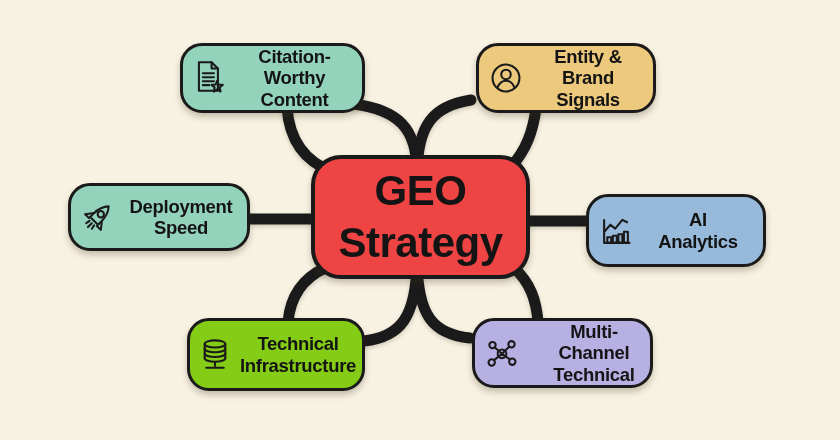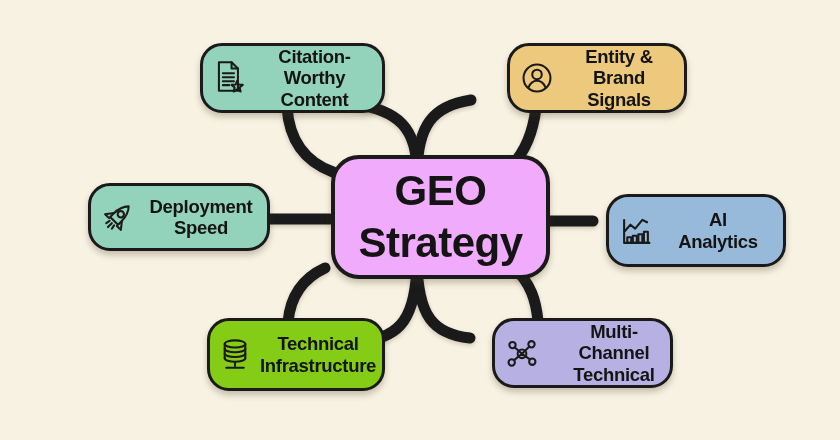--- a/index.html
+++ b/index.html
@@ -15,28 +15,27 @@
     position:absolute;left:0;top:0;width:840px;height:440px;
     filter:drop-shadow(0 2px 2px rgba(60,45,20,.22));
   }
   svg.links path{fill:none;stroke:#1a1a1a;stroke-width:11;stroke-linecap:round;}
   .node{
     position:absolute;display:flex;align-items:center;justify-content:center;
     gap:6px;padding:1px 8px;box-sizing:border-box;
     border:3px solid #1a1a1a;border-radius:22px;
     box-shadow:0 4px 6px rgba(70,55,25,.28);
     color:#141414;
-    margin-left:20px;
   }
   .node .icon{width:38px;height:38px;flex:none;}
   .node .icon *{fill:none;stroke:#1a1a1a;stroke-width:2.6;stroke-linecap:round;stroke-linejoin:round;}
   .txt{flex:1;text-align:center;font-weight:700;font-size:18.5px;line-height:1.16;letter-spacing:-.3px;}
   .txt.big{font-size:42px;line-height:1.25;letter-spacing:-.5px;}
   #node-citation  {left:180px;top:43px; width:185px;height:70px;}
-  #node-entity    {left:487px;top:43px; width:180px;height:70px;}
+  #node-entity    {left:476px;top:43px; width:180px;height:70px;}
   #node-deployment{left:68px; top:183px;width:182px;height:68px;}
   #node-ai        {left:586px;top:194px;width:180px;height:73px;}
   #node-center    {left:311px;top:155px;width:219px;height:124px;border-width:4px;border-radius:28px;}
   #node-technical {left:187px;top:318px;width:178px;height:73px;}
   #node-multi     {left:472px;top:318px;width:181px;height:70px;gap:25px;}
 </style>
 </head>
 <body>
 
 <div class="canvas" style="background: rgb(248, 242, 227);">
@@ -47,21 +46,21 @@
     <path d="M 287 107 C 289 138 303 161 333 172"></path>
     <path d="M 536 108 C 533 132 526 150 511 167"></path>
     <path d="M 243 219 L 330 219"></path>
     <path d="M 512 221 L 593 221"></path>
     <path d="M 364 341 C 400 337 416 318 417 262"></path>
     <path d="M 470 338 C 433 334 418 316 417 262"></path>
     <path d="M 325 268 C 299 280 290 300 288 322"></path>
     <path d="M 514 268 C 531 283 536 301 538 321"></path>
   </svg>
 
-  <div class="node" id="node-center" style="background: #f0abfc;">
+  <div class="node" id="node-center" style="background: #ef4444; border-radius: 30px;">
     <div class="txt big">
       <div>GEO</div>
       <div>Strategy</div>
     </div>
   </div>
 
   <div class="node" id="node-citation" style="background: rgb(147, 210, 187);">
     <svg class="icon" viewBox="0 0 48 48" aria-hidden="true">
       <path d="M10 4 H26 L34 12 V40 H10 Z"></path>
       <path d="M26 4 V12 H34"></path>

